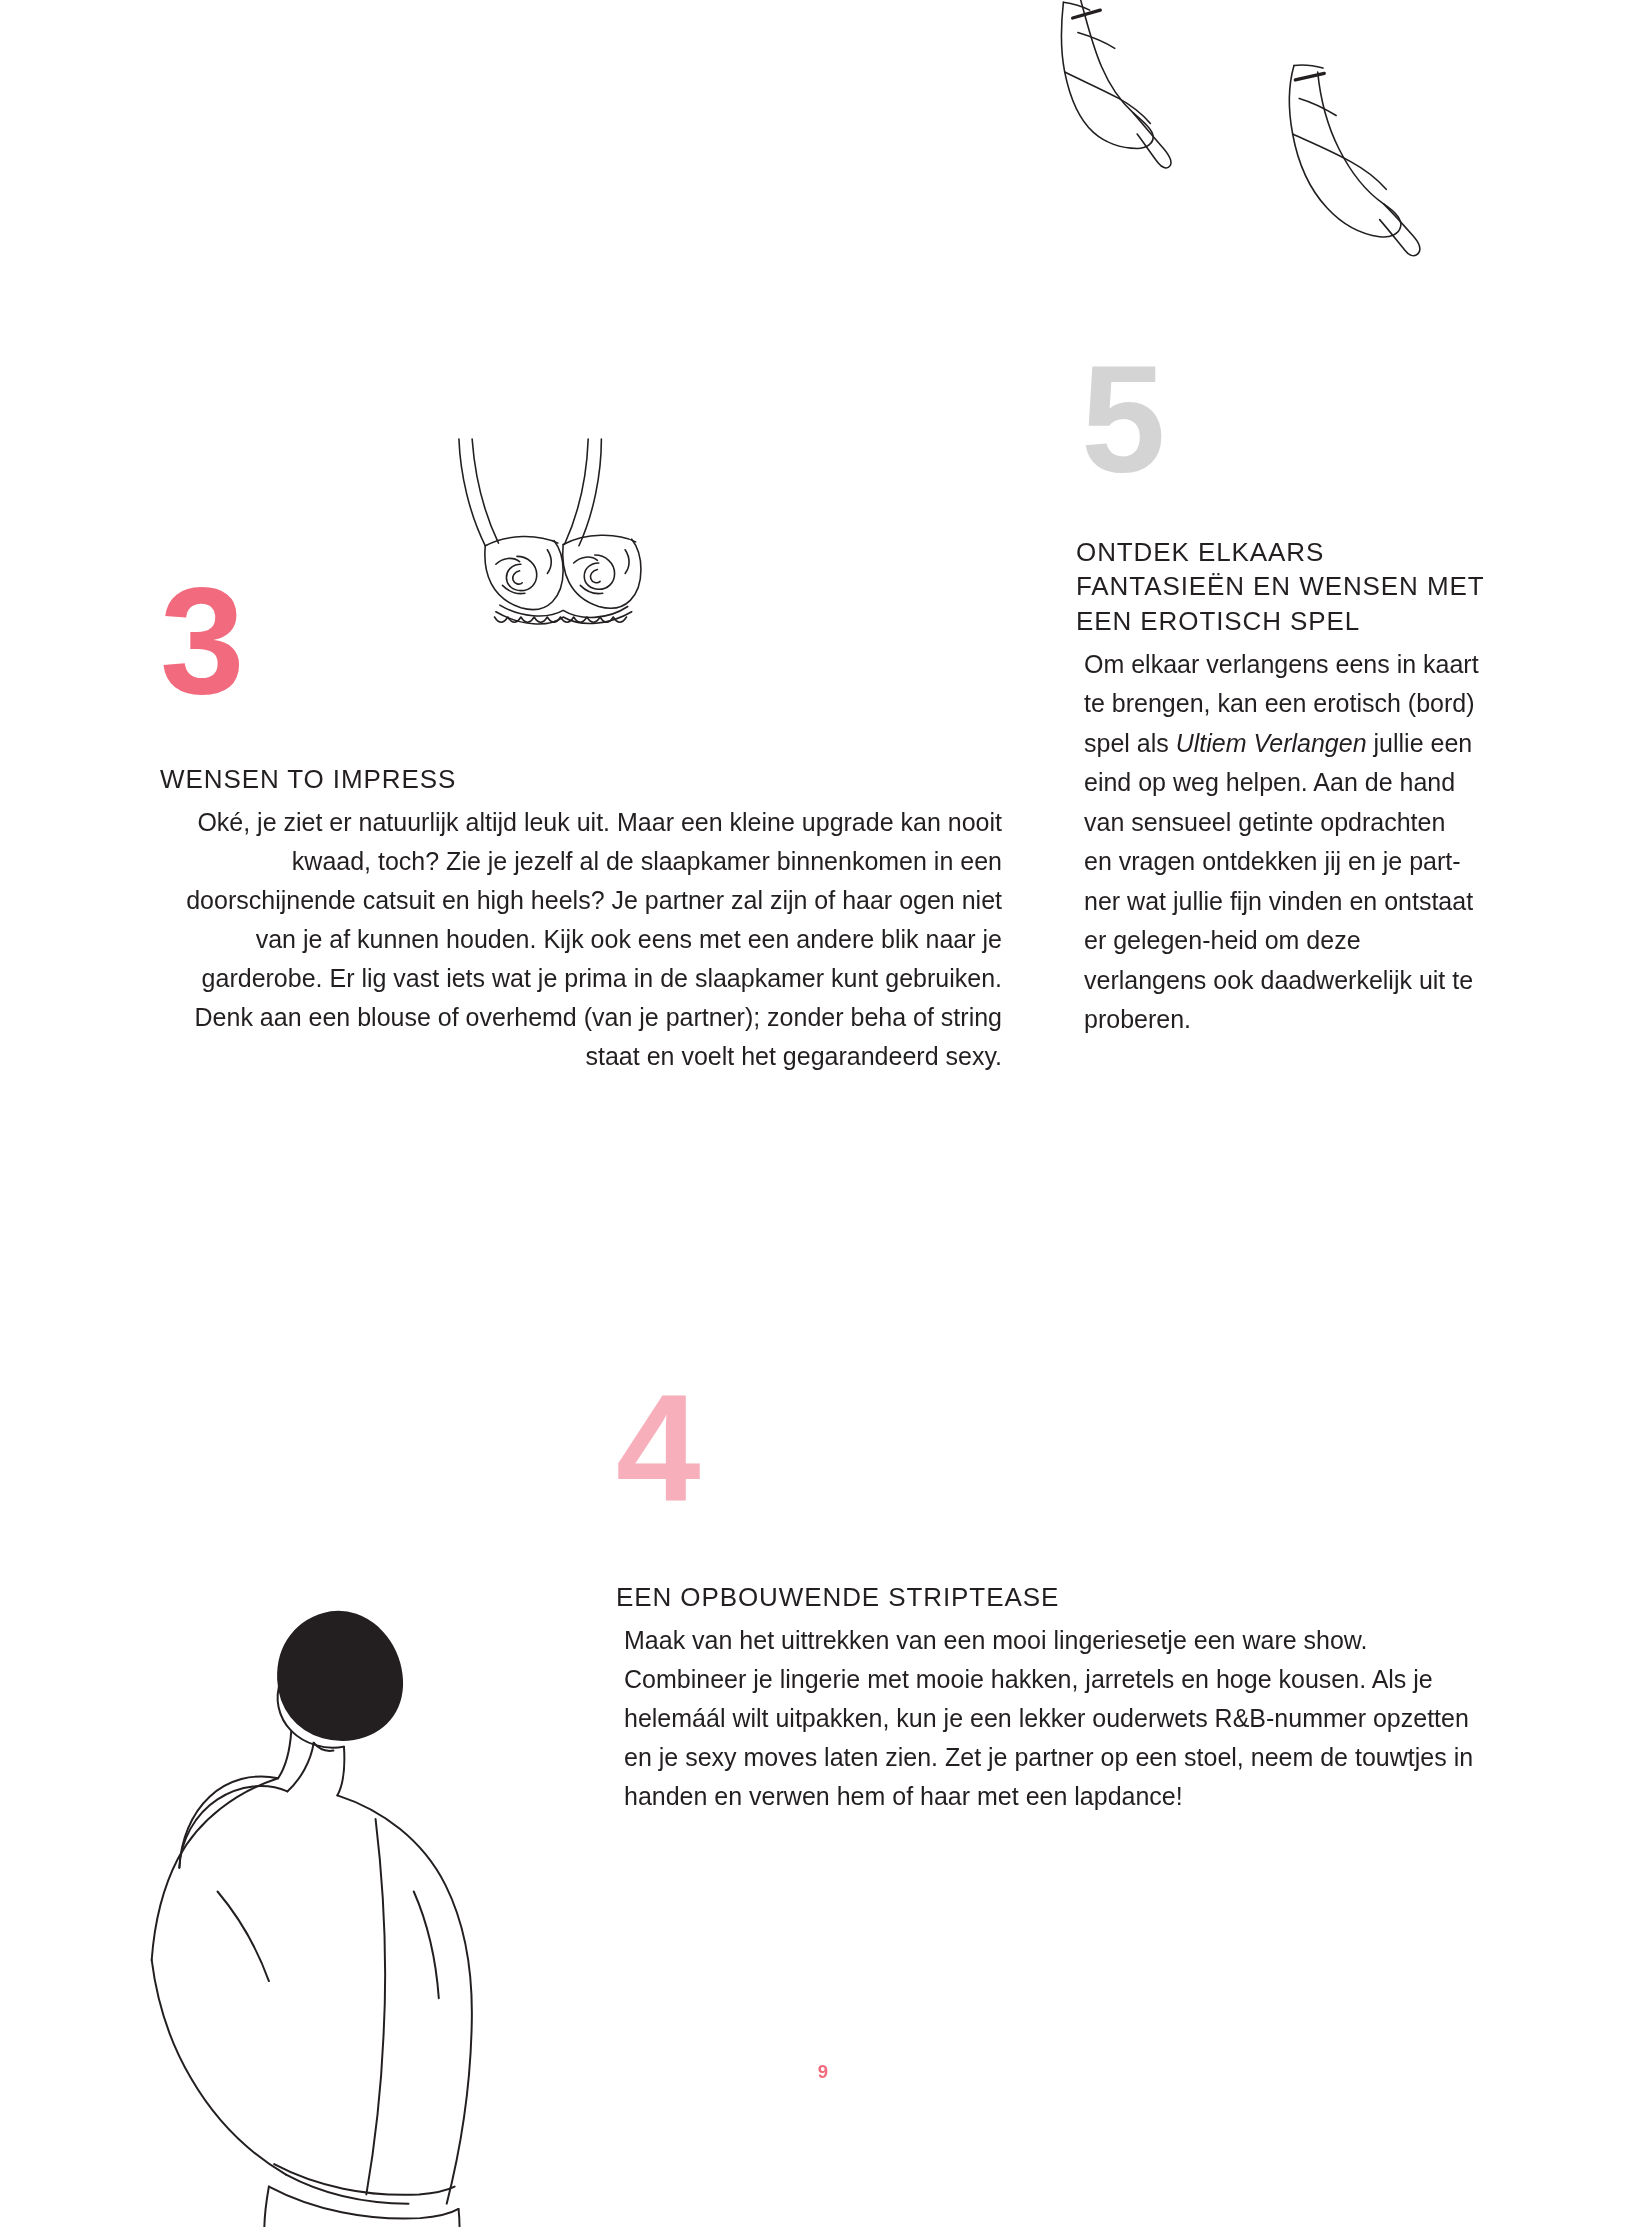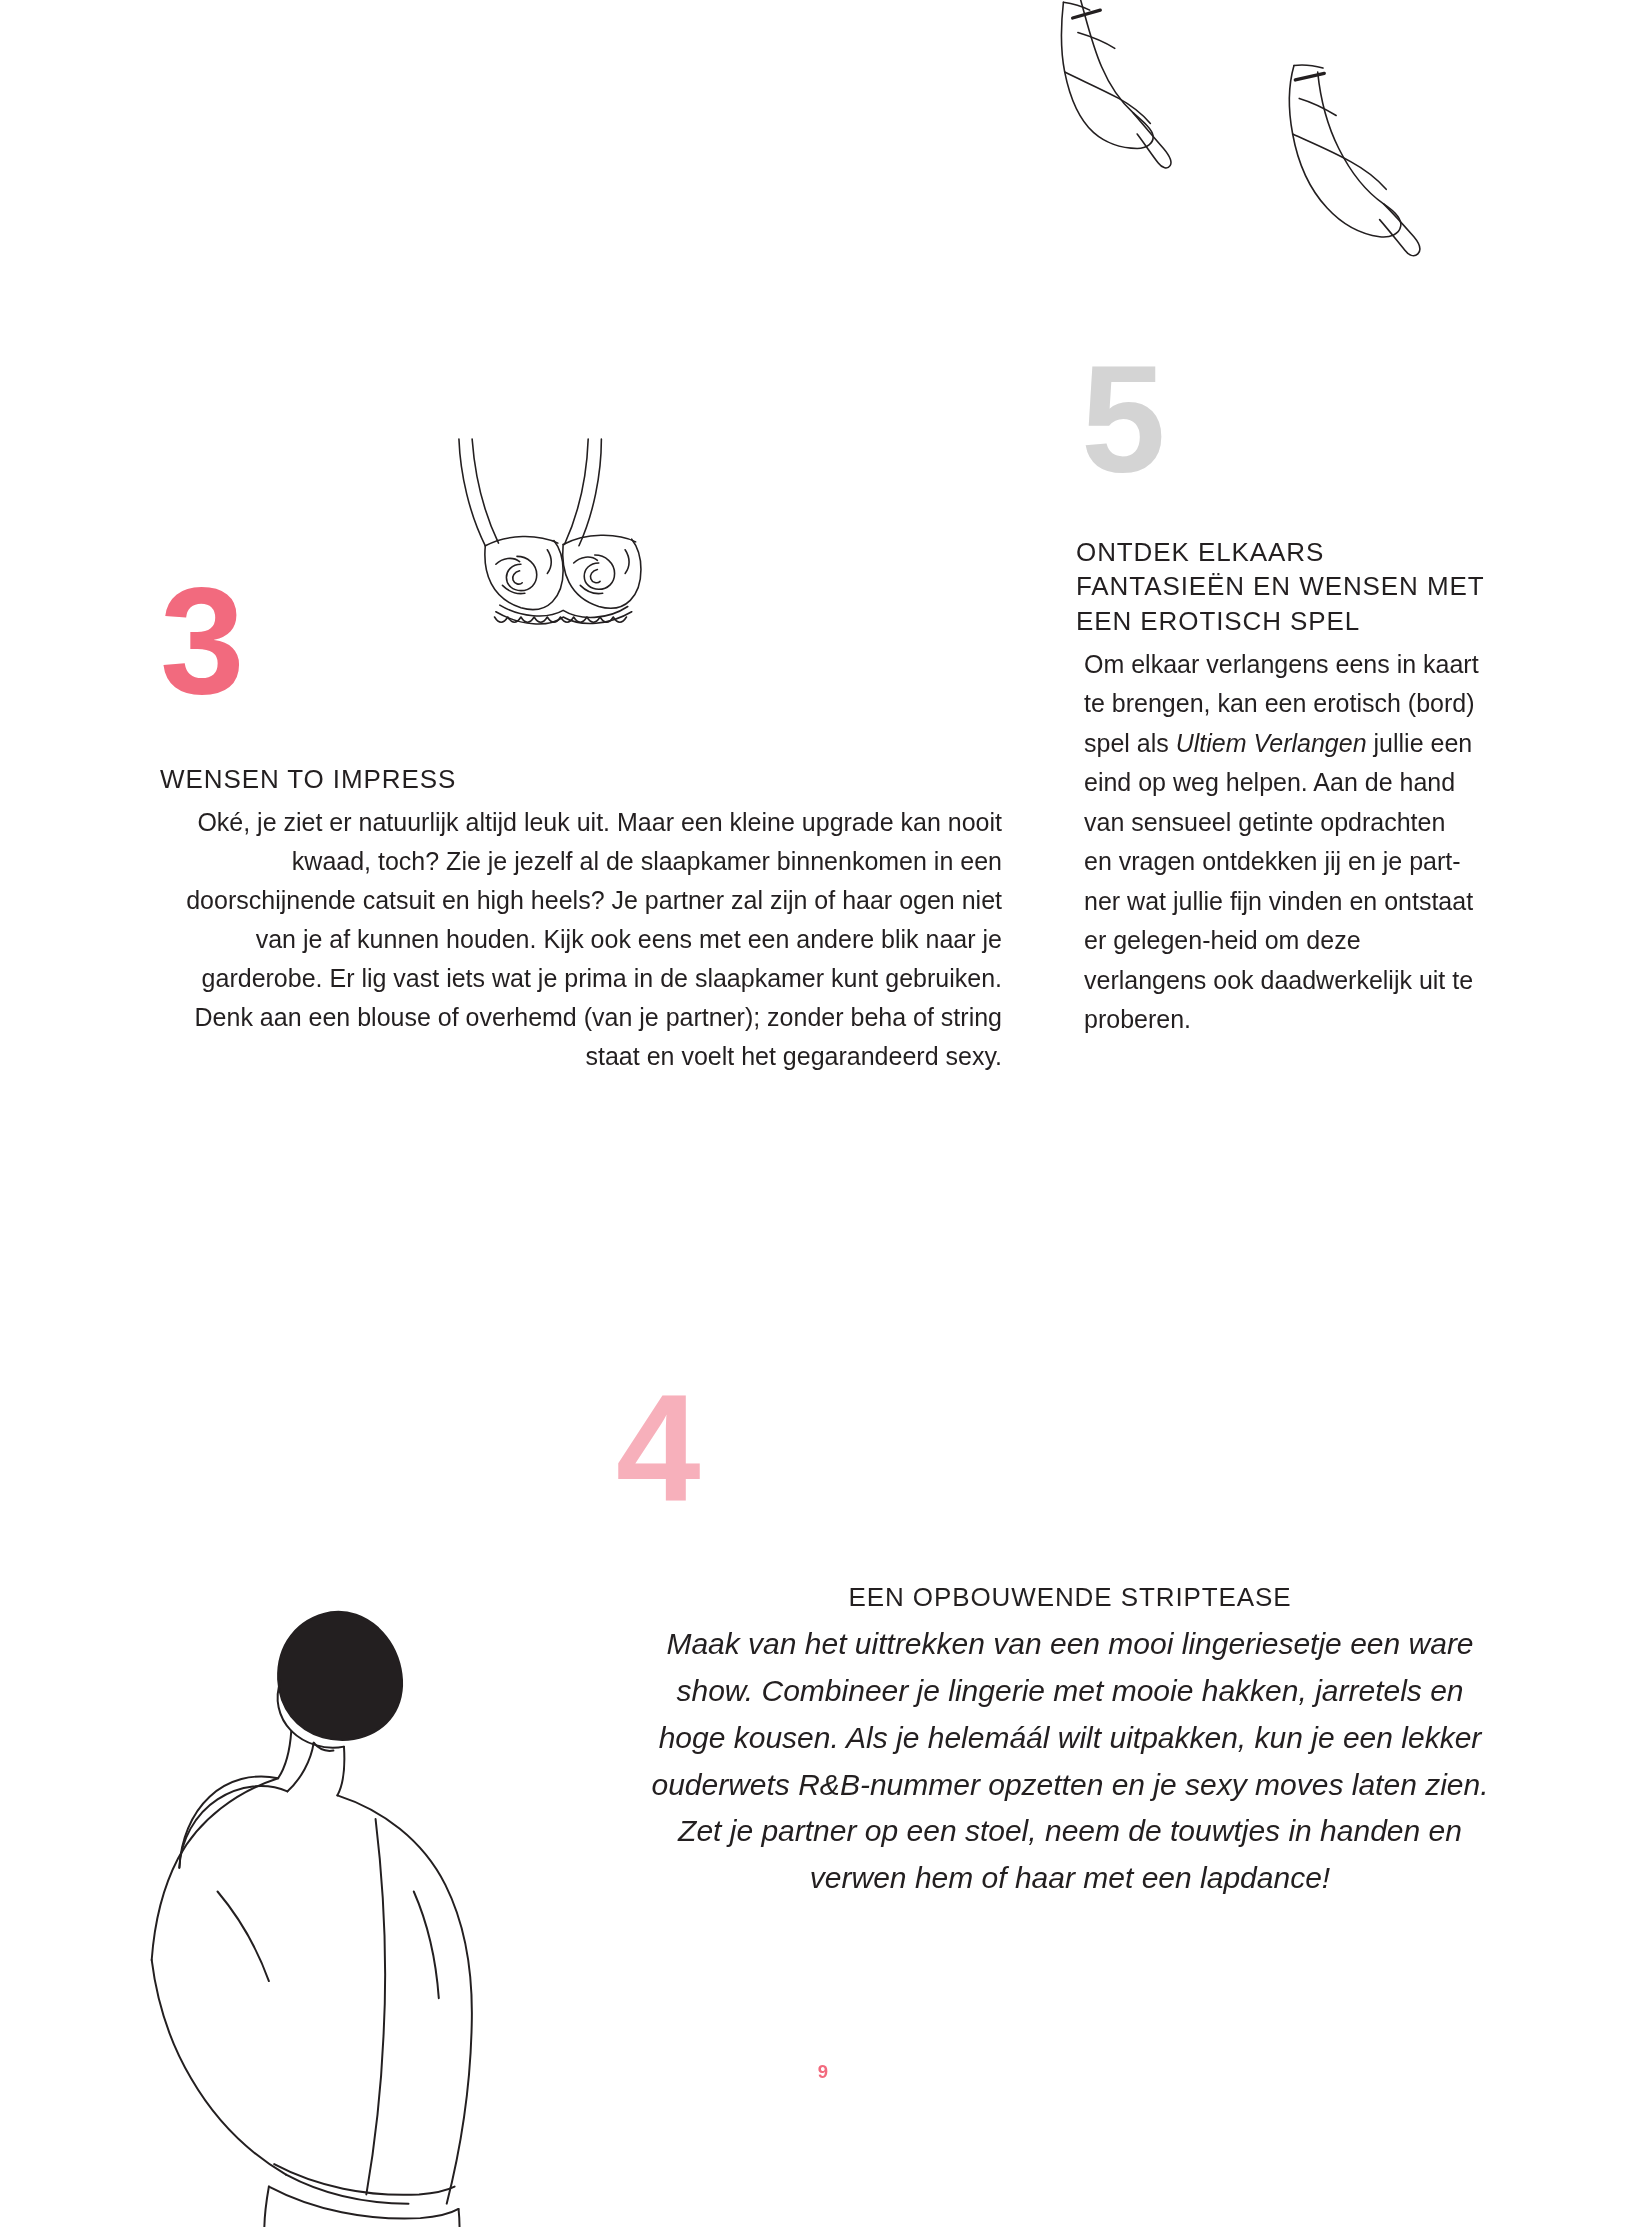--- a/index.html
+++ b/index.html
@@ -83,26 +83,25 @@
   
   .block-5 {
     left: 1076px; top: 535px;
     width: 412px;
   }
   .block-5 .heading { font-size: 26px; line-height: 1.32; }
   .block-5 .body { font-size: 25px; line-height: 1.58; margin-top: 6.6px;}
 
   
   .block-4 {
-    left: 632px; top: 1582px;
+    left: 616px; top: 1582px;
     width: 876px;
-    text-align: center;
   }
   .block-4 .heading { font-size: 26px; line-height: 1.2; }
-  .block-4 .body { font-size: 30px; line-height: 1.56; font-style: italic; }
+  .block-4 .body { font-size: 25px; line-height: 1.56; }
 
   
   .page-number {
     position: absolute;
     left: 0; right: 0;
     top: 2061px;
     text-align: center;
     font-size: 18.5px;
     font-weight: 700;
     color: #f26a7e;

